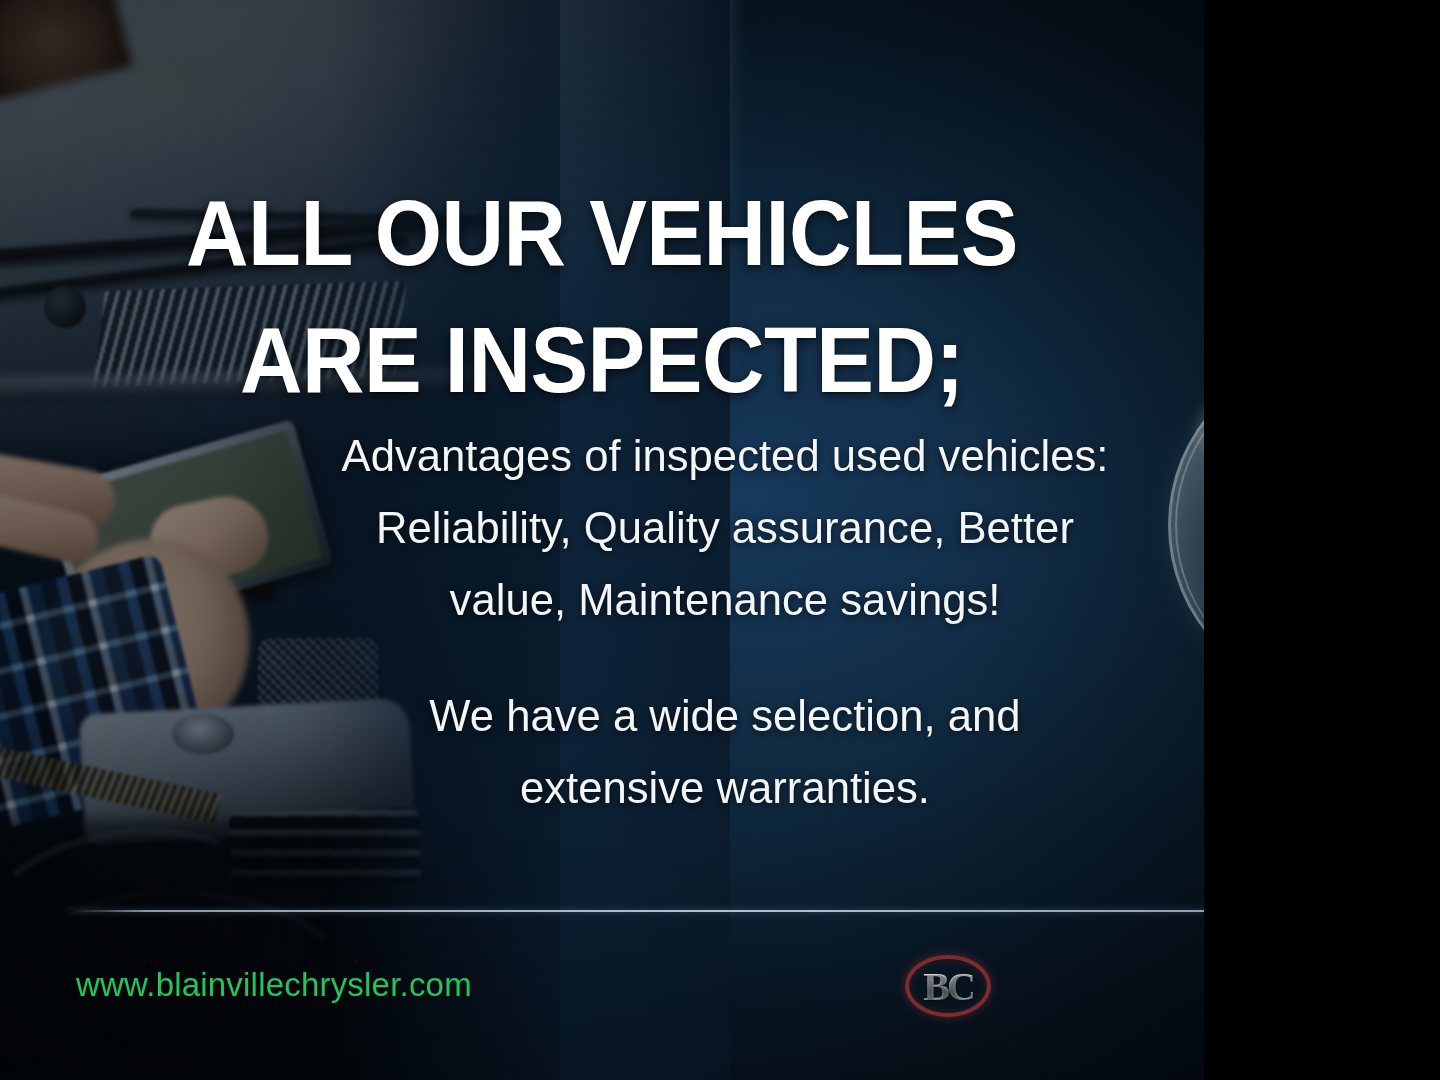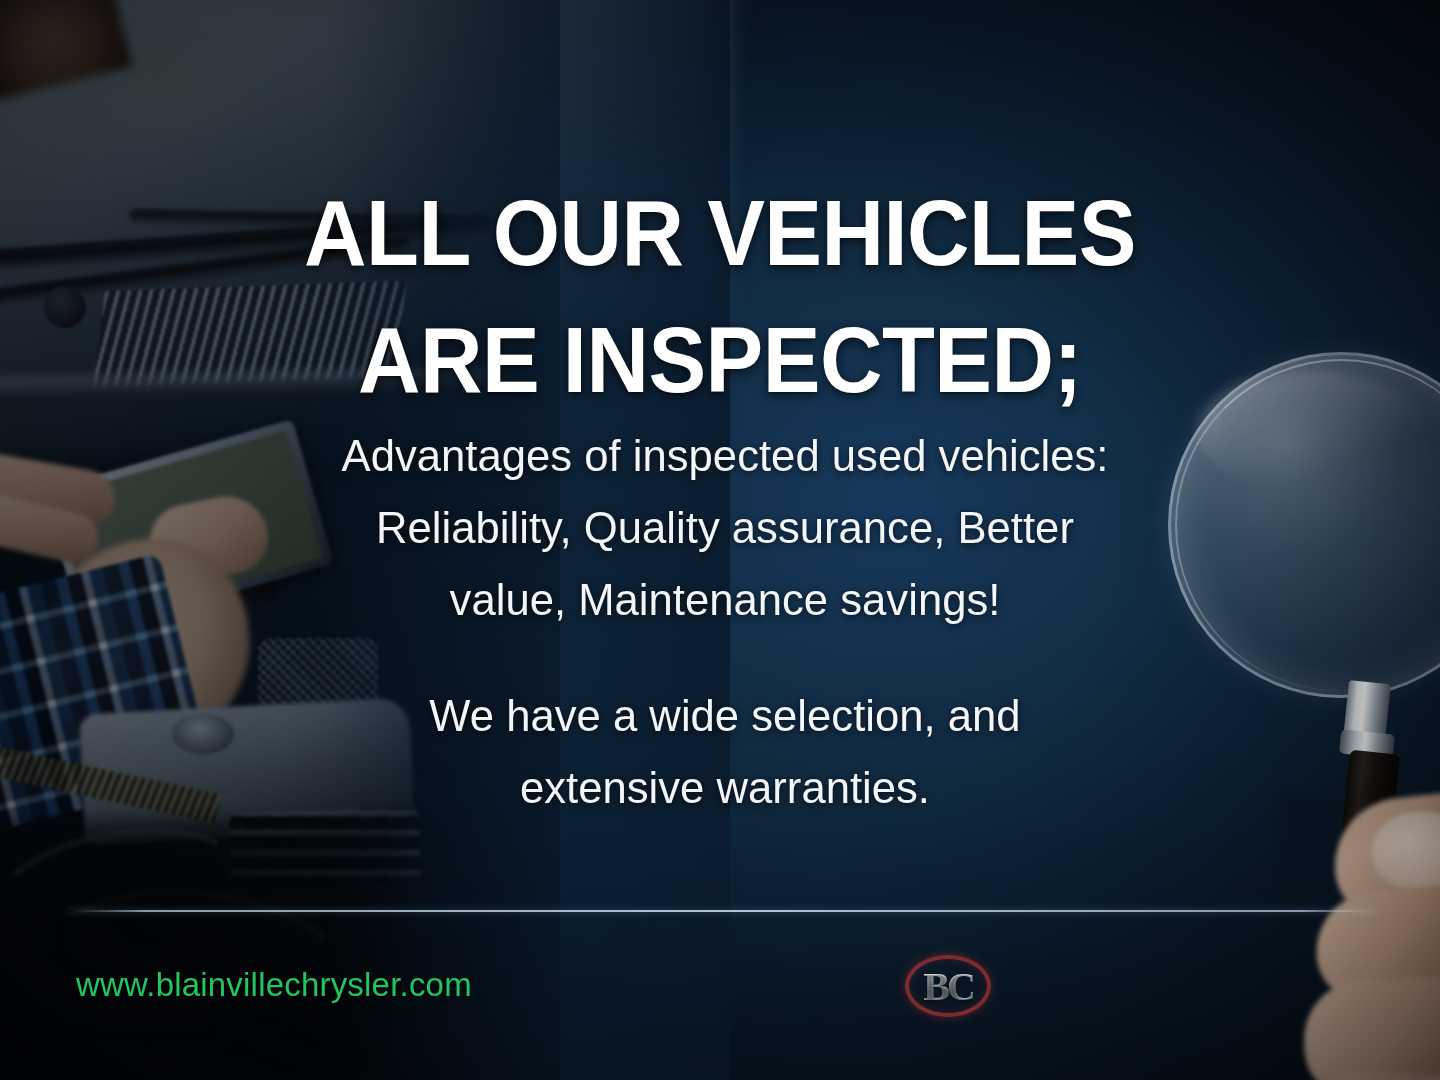--- a/index.html
+++ b/index.html
@@ -3,21 +3,21 @@
 <meta charset="utf-8">
 <title>Blainville Chrysler — Inspected Vehicles</title>
 <style>
   html, body {
     margin: 0;
     padding: 0;
     background: #000;
   }
   #stage {
     position: relative;
-    width: 1440px;
+    width: 1204px;
     height: 1080px;
     overflow: hidden;
     font-family: "Liberation Sans", sans-serif;
     background: #0b1b2c;
     user-select: none;
   }
 
   
   .bg-base {
     position: absolute;

